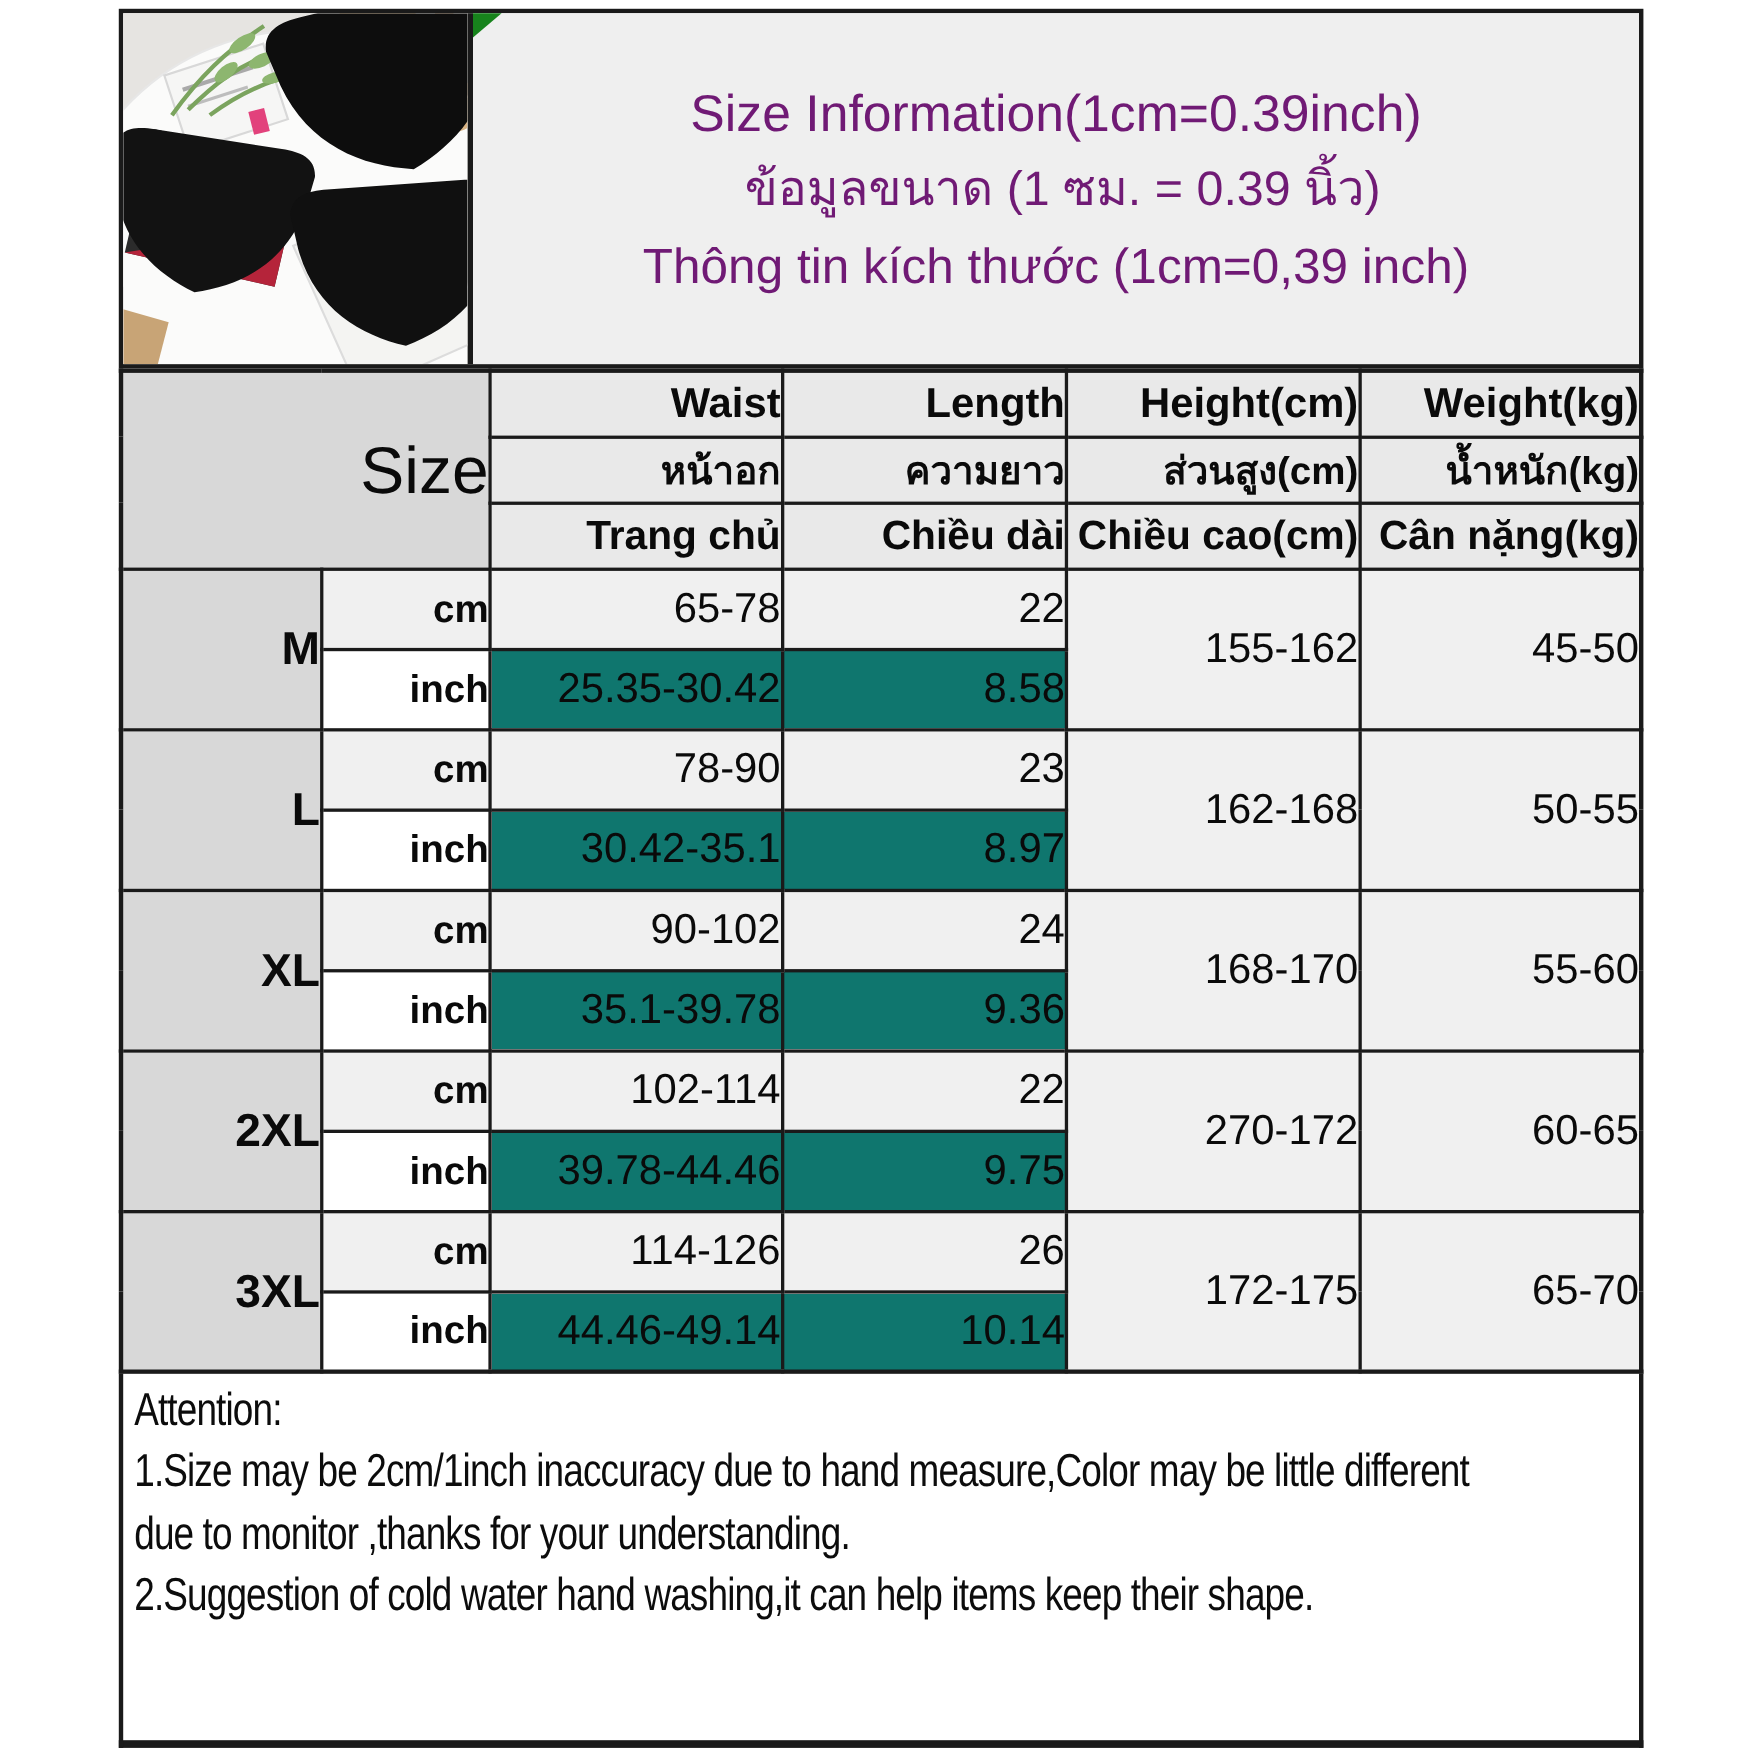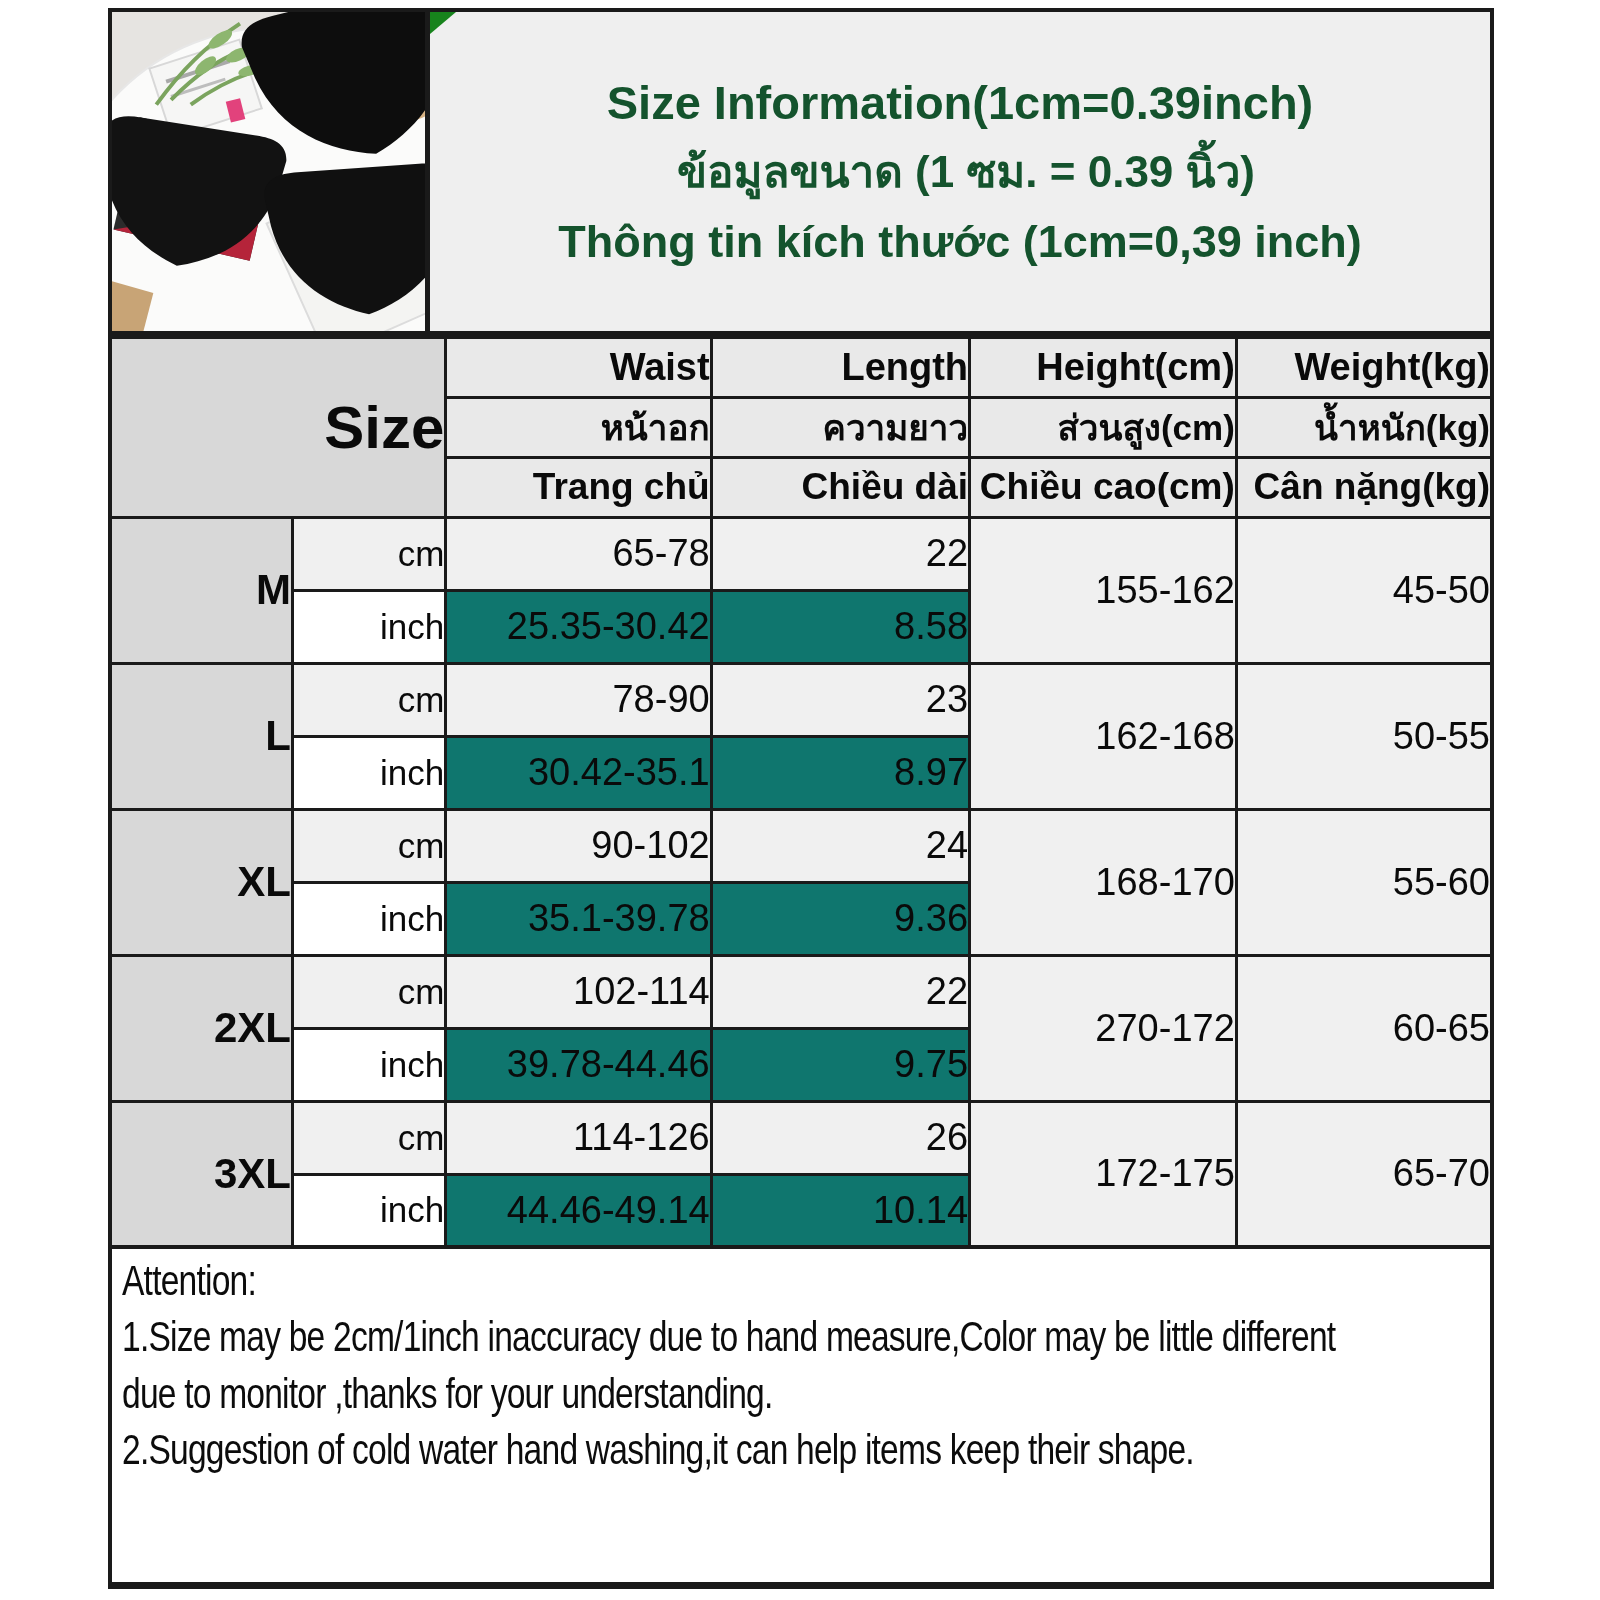--- a/index.html
+++ b/index.html
@@ -5,38 +5,38 @@
   * { margin:0; padding:0; box-sizing:border-box; }
   html,body { width:1600px; height:1600px; background:#ffffff; font-family:"Liberation Sans", sans-serif; color:#0a0a0a; }
   .sheet { position:absolute; left:108px; top:8px; width:1386px; }
 
   
   .top-box { display:flex; height:327px; border:4px solid #1a1a1a; background:#efefef; }
   .photo { width:318px; flex:0 0 auto; border-right:5px solid #1a1a1a; position:relative; overflow:hidden; background:#e6e4e1; }
   .photo svg { display:block; width:100%; height:100%; }
   .title-area { flex:1 1 auto; position:relative; display:flex; flex-direction:column; justify-content:center; align-items:center; row-gap:20px; background:#efefef; }
   .ribbon-corner { position:absolute; left:0; top:0; width:0; height:0; border-top:22px solid #17831c; border-right:26px solid transparent; }
-  .t-line { font-weight:bold; color:#14532d; line-height:1.1; text-align:center; }
+  .t-line { font-weight:normal; color:#701a75; line-height:1.1; text-align:center; }
   .t-en { font-size:47px; }
   .t-th { font-size:44px;margin-left:12px; }
   .t-vi { font-size:45px; }
 
   
   table.size-table { width:100%; border-collapse:collapse; table-layout:fixed; border:4px solid #1a1a1a; }
   .size-table td { border:3px solid #1a1a1a; text-align:right; vertical-align:middle; overflow:hidden; }
   col.c1{width:13.2%} col.c2{width:11.1%} col.c3{width:19.2%} col.c4{width:18.7%} col.c5{width:19.3%} col.c6{width:18.5%}
   tr.hrow { height:60px; }
   tr.brow { height:73px; }
-  .size-hd { background:#d8d8d8; font-size:60px; font-weight:bold; }
+  .size-hd { background:#d8d8d8; font-size:60px; font-weight:normal; }
   .hd { background:#e9e9e9; font-weight:bold; }
   .hd-en { font-size:38px; }
   .hd-th { font-size:35px; }
   .hd-vi { font-size:37px; }
   .c-size { background:#d8d8d8; font-size:42px; font-weight:bold; }
-  .c-unit { font-size:35px; font-weight:normal; background:#ffffff; }
+  .c-unit { font-size:35px; font-weight:bold; background:#ffffff; }
   .c-val  { font-size:38px; background:#0f766e; }
   .bg     { background:#f0f0f0; }
   .c-merge{ font-size:38px; background:#f0f0f0; }
 
   
   .attention-box { height:340px; border:4px solid #1a1a1a; border-top:none; border-bottom-width:7px; background:#ffffff; padding:4px 10px; overflow:hidden; }
   .a-line { font-size:42px; letter-spacing:-1px; line-height:1.34; white-space:nowrap; transform:scaleX(0.8); transform-origin:0 50%; color:#0c0c0c; }
 </style>
 </head>
 <body>

